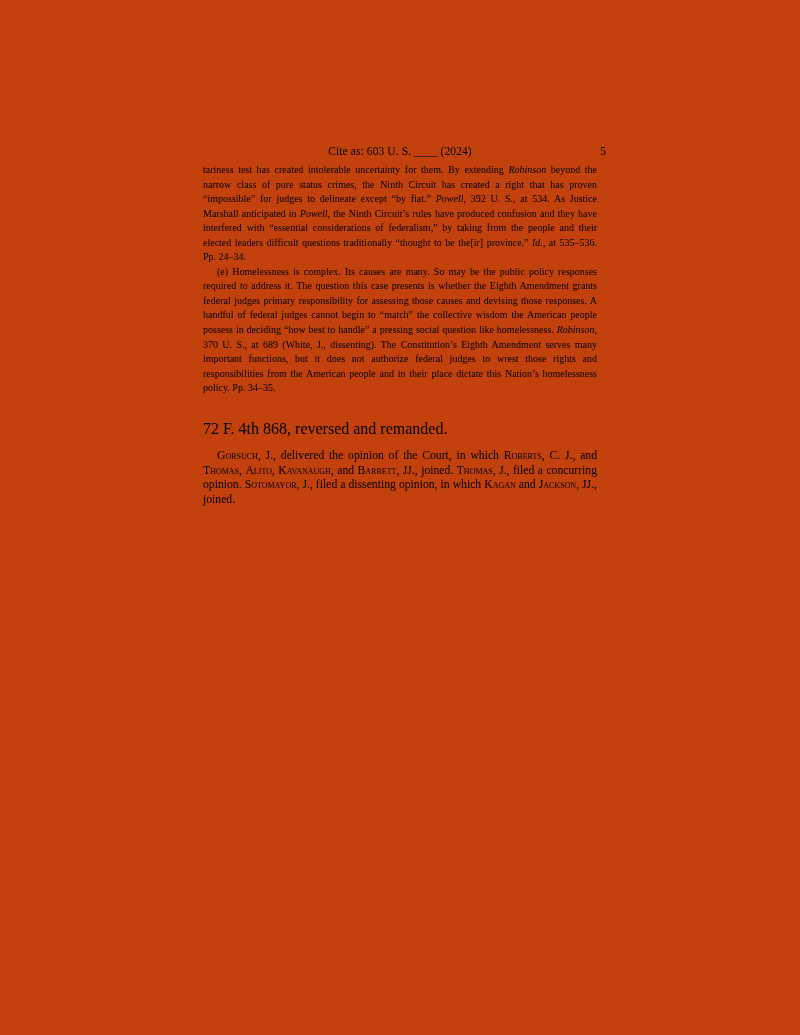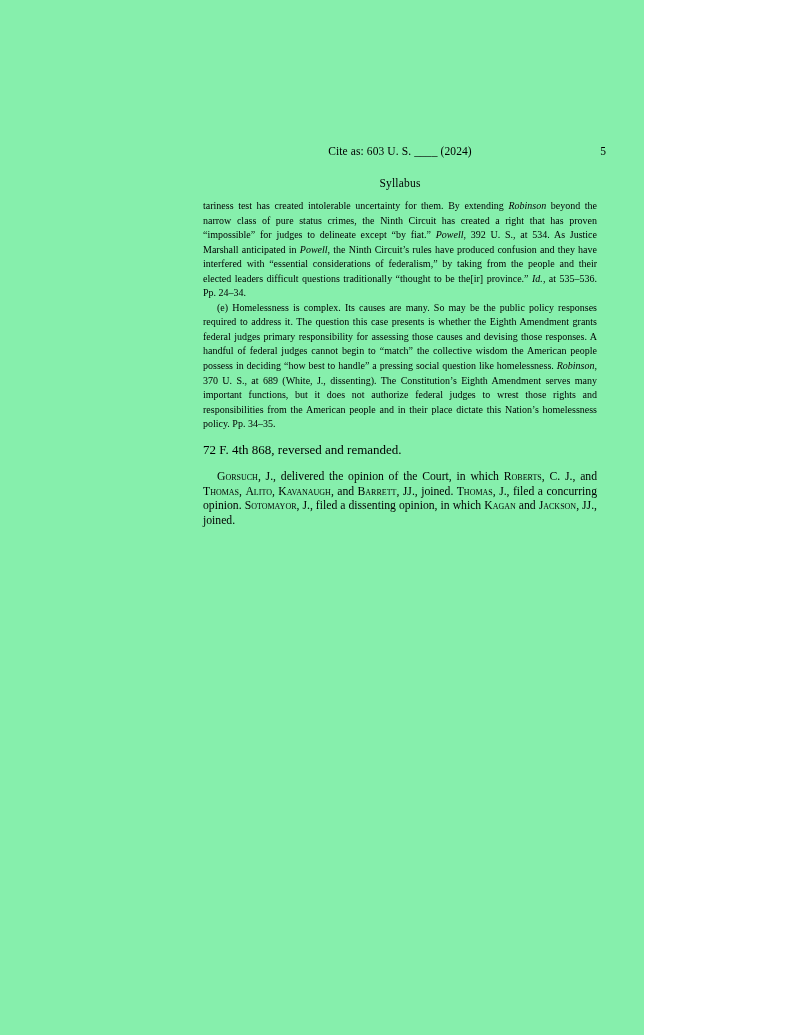--- a/index.html
+++ b/index.html
@@ -12,23 +12,23 @@
     height: 1035px;
     font-family: "Liberation Serif", serif;
     color: #000000;
     position: relative;
     overflow: hidden;
   }
   .page {
     position: absolute;
     left: 0;
     top: 0;
-    width: 644px;
+    width: 800px;
     height: 1035px;
-    background: #86efac;
+    background: #c2410c;
   }
   .content {
     position: absolute;
     left: 203px;
     top: 145px;
     width: 394px;
   }
   .running-head {
     position: relative;
     height: 18px;
@@ -58,22 +58,22 @@
     font-size: 10px;
     line-height: 14.55px;
     text-align: justify;
     text-justify: inter-word;
     hyphens: none;
   }
   p.indent {
     text-indent: 14px;
   }
   .disp {
-    margin-top: 11px;
-    font-size: 13px;
+    margin-top: 26px;
+    font-size: 16px;
     line-height: 14.55px;
     text-align: left;
   }
   .attrib {
     margin-top: 13px;
     font-size: 11.7px;
     line-height: 14.55px;
     text-align: justify;
     text-indent: 14px;
   }
@@ -88,21 +88,20 @@
 <body>
 
 <div class="page">
   <div class="content">
 
     <div class="running-head">
       <span class="cite">Cite as:  603 U. S. ____ (2024)</span>
       <span class="pageno">5</span>
     </div>
 
-    <div class="section-title">Syllabus</div>
 
     <p class="body-par">tariness test has created intolerable uncertainty for them.  By extending <i>Robinson</i> beyond the narrow class of pure status crimes, the Ninth Circuit has created a right that has proven “impossible” for judges to delineate except “by fiat.”  <i>Powell</i>, 392 U. S., at 534.  As Justice Marshall anticipated in <i>Powell</i>, the Ninth Circuit’s rules have produced confusion and they have interfered with “essential considerations of federalism,” by taking from the people and their elected leaders difficult questions traditionally “thought to be the[ir] province.”  <i>Id.</i>, at 535–536.  Pp. 24–34.</p>
 
     <p class="body-par indent">(e) Homelessness is complex.  Its causes are many.  So may be the public policy responses required to address it.  The question this case presents is whether the Eighth Amendment grants federal judges primary responsibility for assessing those causes and devising those responses.  A handful of federal judges cannot begin to “match” the collective wisdom the American people possess in deciding “how best to handle” a pressing social question like homelessness.  <i>Robinson</i>, 370 U. S., at 689 (White, J., dissenting).  The Constitution’s Eighth Amendment serves many important functions, but it does not authorize federal judges to wrest those rights and responsibilities from the American people and in their place dictate this Nation’s homelessness policy.  Pp. 34–35.</p>
 
     <div class="disp">72 F. 4th 868, reversed and remanded.</div>
 
     <div class="attrib"><span class="sc">Gorsuch</span>, J., delivered the opinion of the Court, in which <span class="sc">Roberts</span>, C. J., and <span class="sc">Thomas</span>, <span class="sc">Alito</span>, <span class="sc">Kavanaugh</span>, and <span class="sc">Barrett</span>, JJ., joined. <span class="sc">Thomas</span>, J., filed a concurring opinion.  <span class="sc">Sotomayor</span>, J., filed a dissenting opinion, in which <span class="sc">Kagan</span> and <span class="sc">Jackson</span>, JJ., joined.</div>
 
   </div>

